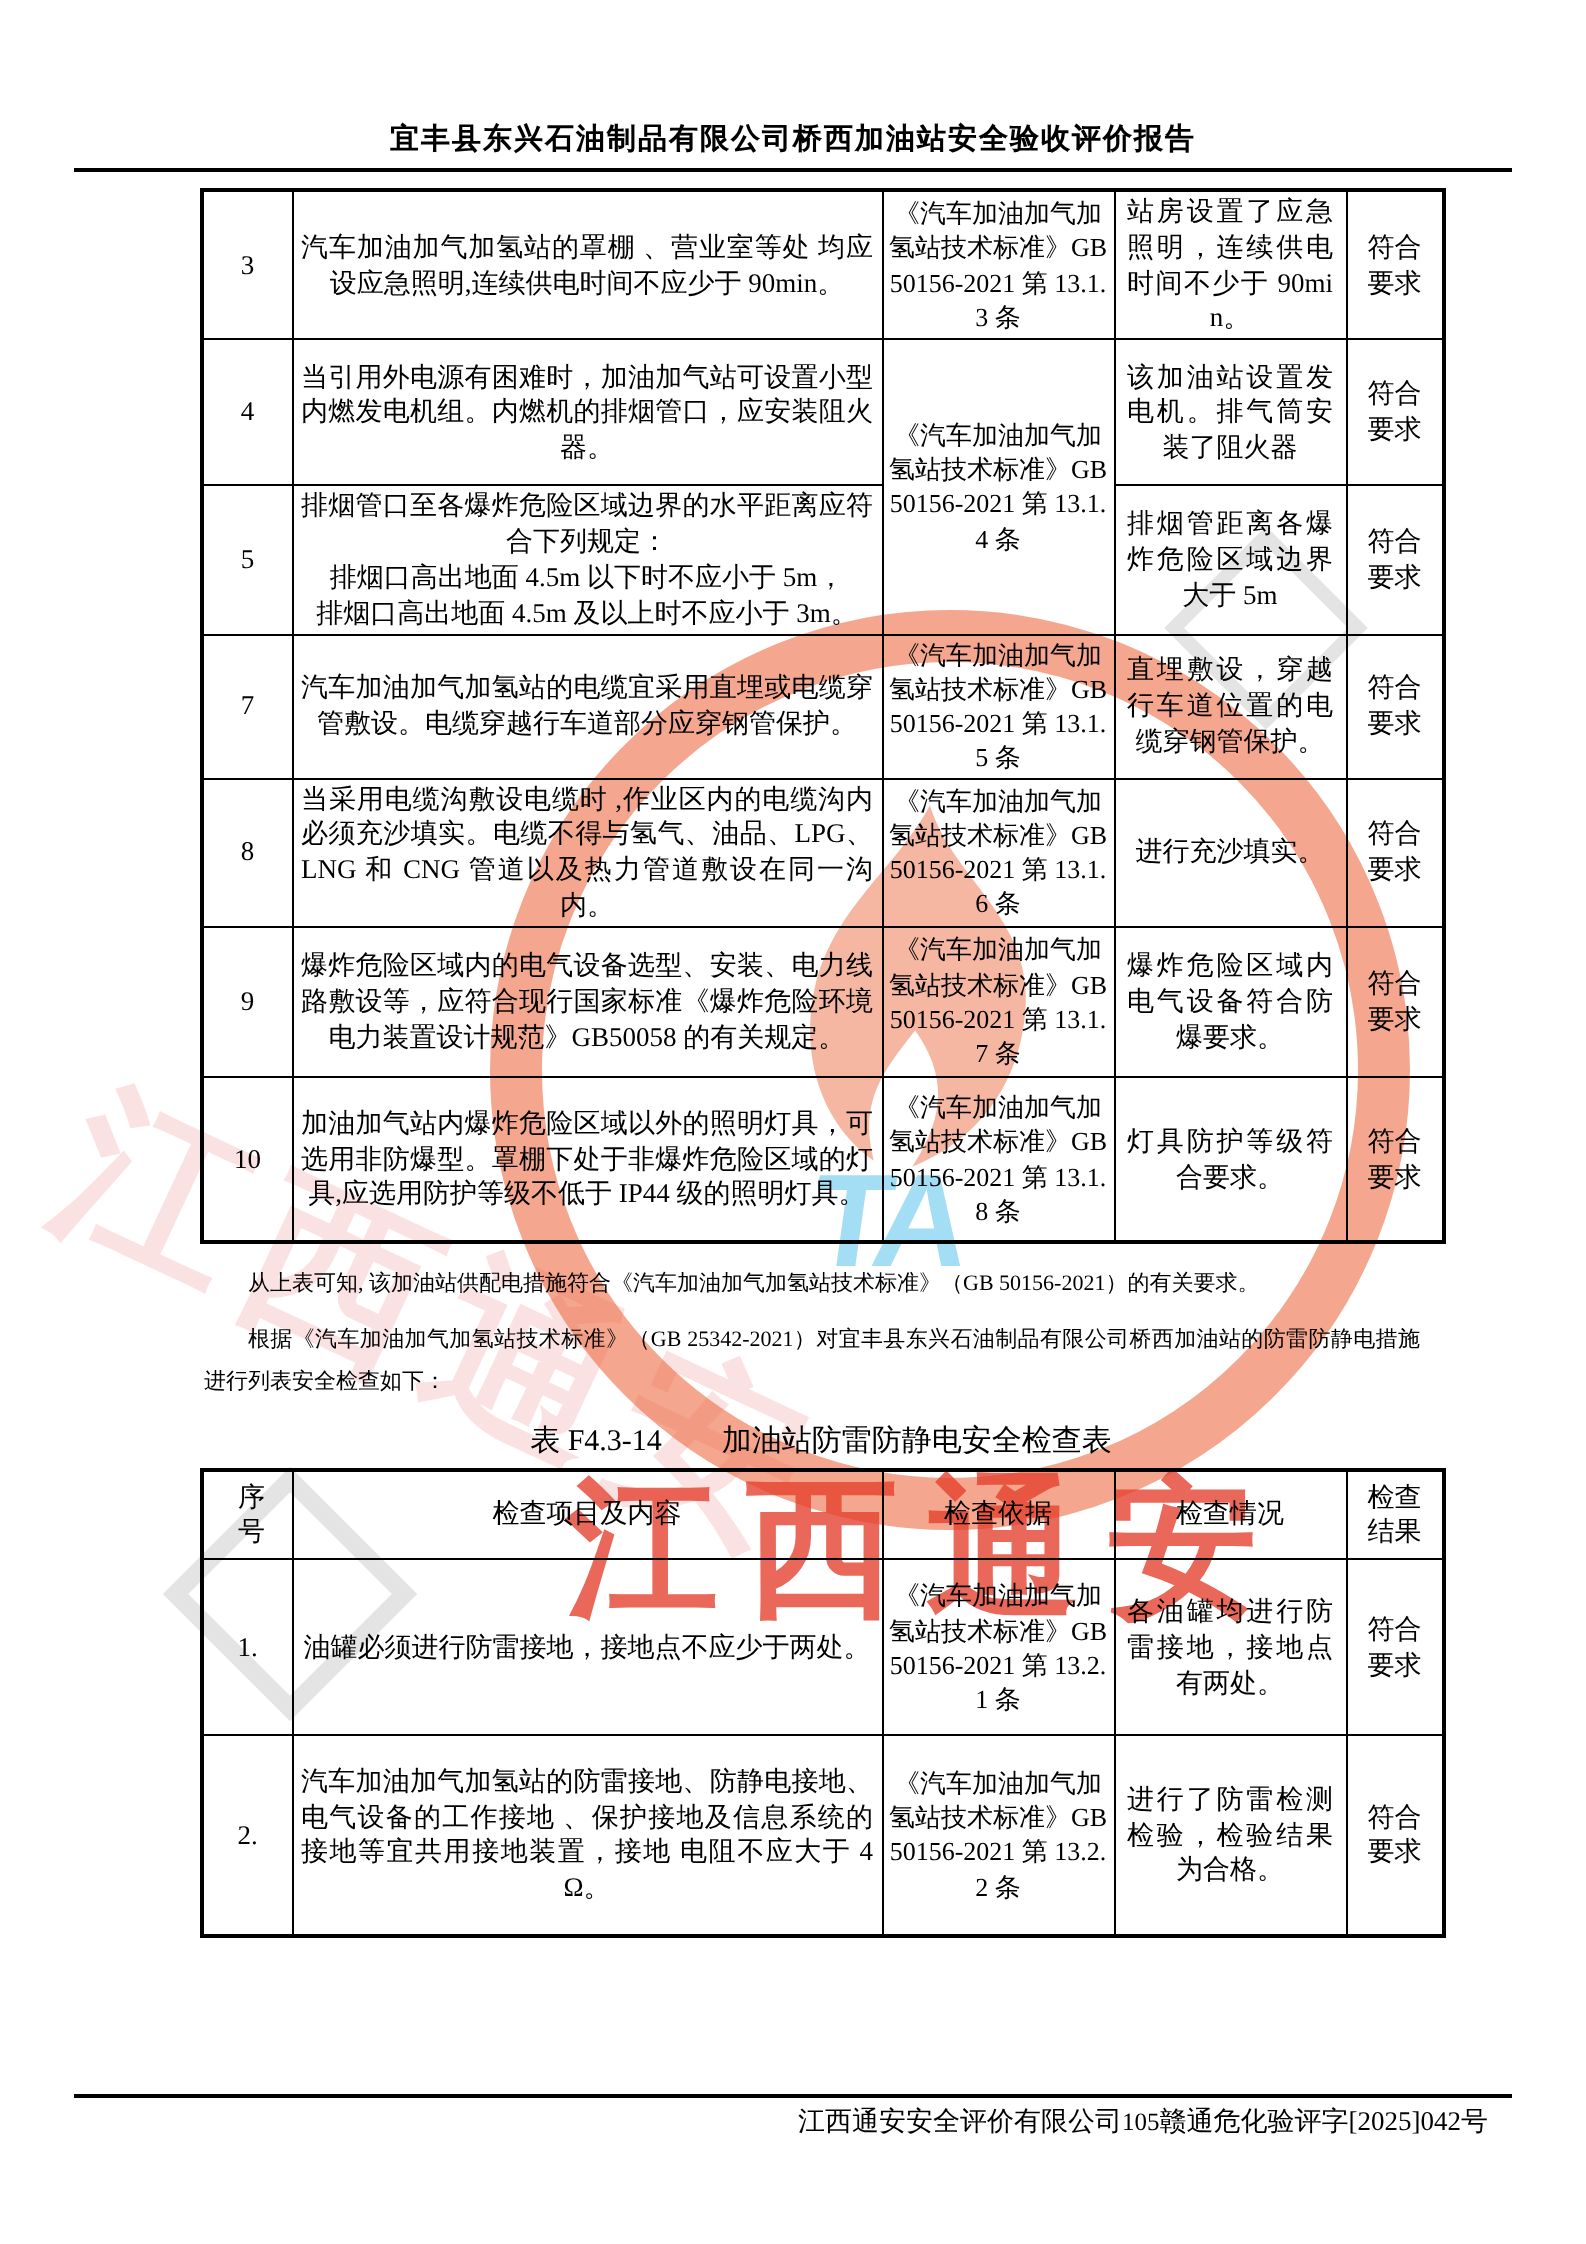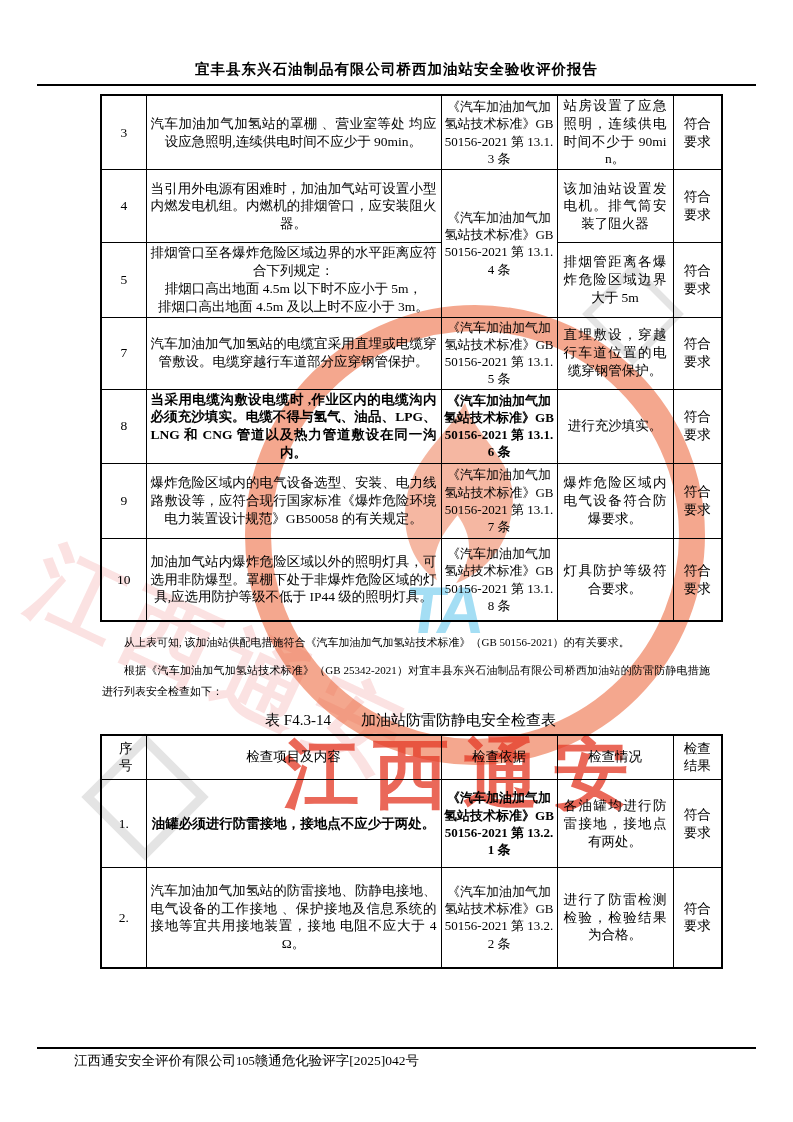--- a/index.html
+++ b/index.html
@@ -32,30 +32,30 @@
   td,th{border:1px solid #000;font-size:13.5px;line-height:1.32;padding:1px 4px;
         vertical-align:middle;font-weight:normal;word-break:break-all;}
   td.seq{text-align:center;}
   td.item{text-align:justify;text-align-last:center;white-space:pre-line;}
   td.basis{text-align:center;font-size:13px;padding:1px 2px;}
   td.situation{text-align:justify;text-align-last:center;padding:1px 6px;}
   td.result{text-align:center;padding:1px 8px;}
   th.hseq{padding:4px 13px;text-align:right;}
   th.hresult{padding:0 8px;text-align:center;}
   th{text-align:center;}
-  .bold{font-weight:bold;}
+  .bold{font-weight:normal;}
   .para{font-size:11px;line-height:1.95;margin:6px 0 0 2px;width:608px;
         text-indent:2em;text-align:justify;}
   .section-heading{font-size:15.5px;line-height:1.95;margin:0 0 0 2px;}
   .caption{display:flex;justify-content:center;gap:30px;font-size:15px;
         margin:8px 0 4px 0;width:621px;}
   .footer{position:absolute;left:0;right:0;top:1047px;}
   .footer-rule{border-top:2px solid #000;margin:0 37px;height:0;}
-  .footer-inner{display:flex;justify-content:flex-start;align-items:baseline;
-        padding:3px 49px 0 49px;font-size:13.5px;margin-left:25px;}
+  .footer-inner{display:flex;justify-content:flex-end;align-items:baseline;
+        padding:3px 49px 0 49px;font-size:13.5px;}
   .footer-page{font-size:12.5px;}
 </style>
 </head>
 <body>
 
 <div class="page">
 
   <div class="watermark-layer">
     <div class="diag-watermark">江西通安</div>
     <div class="diamond d1"></div>

